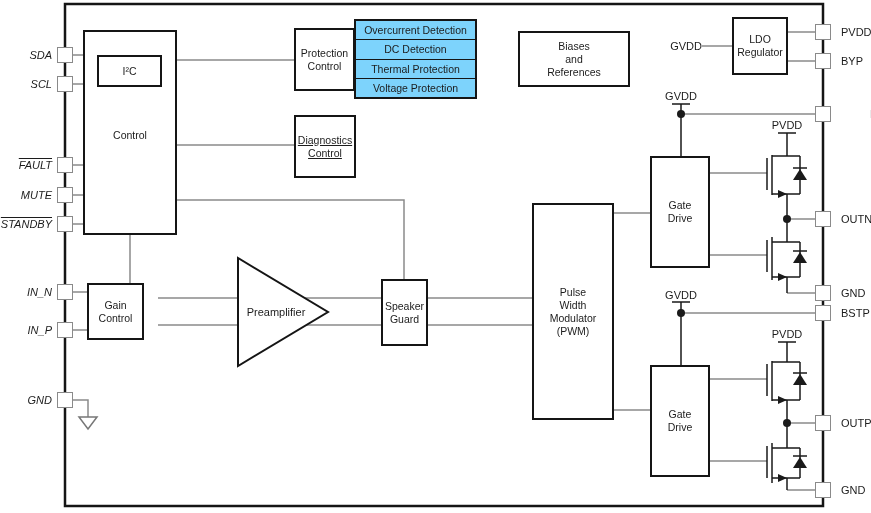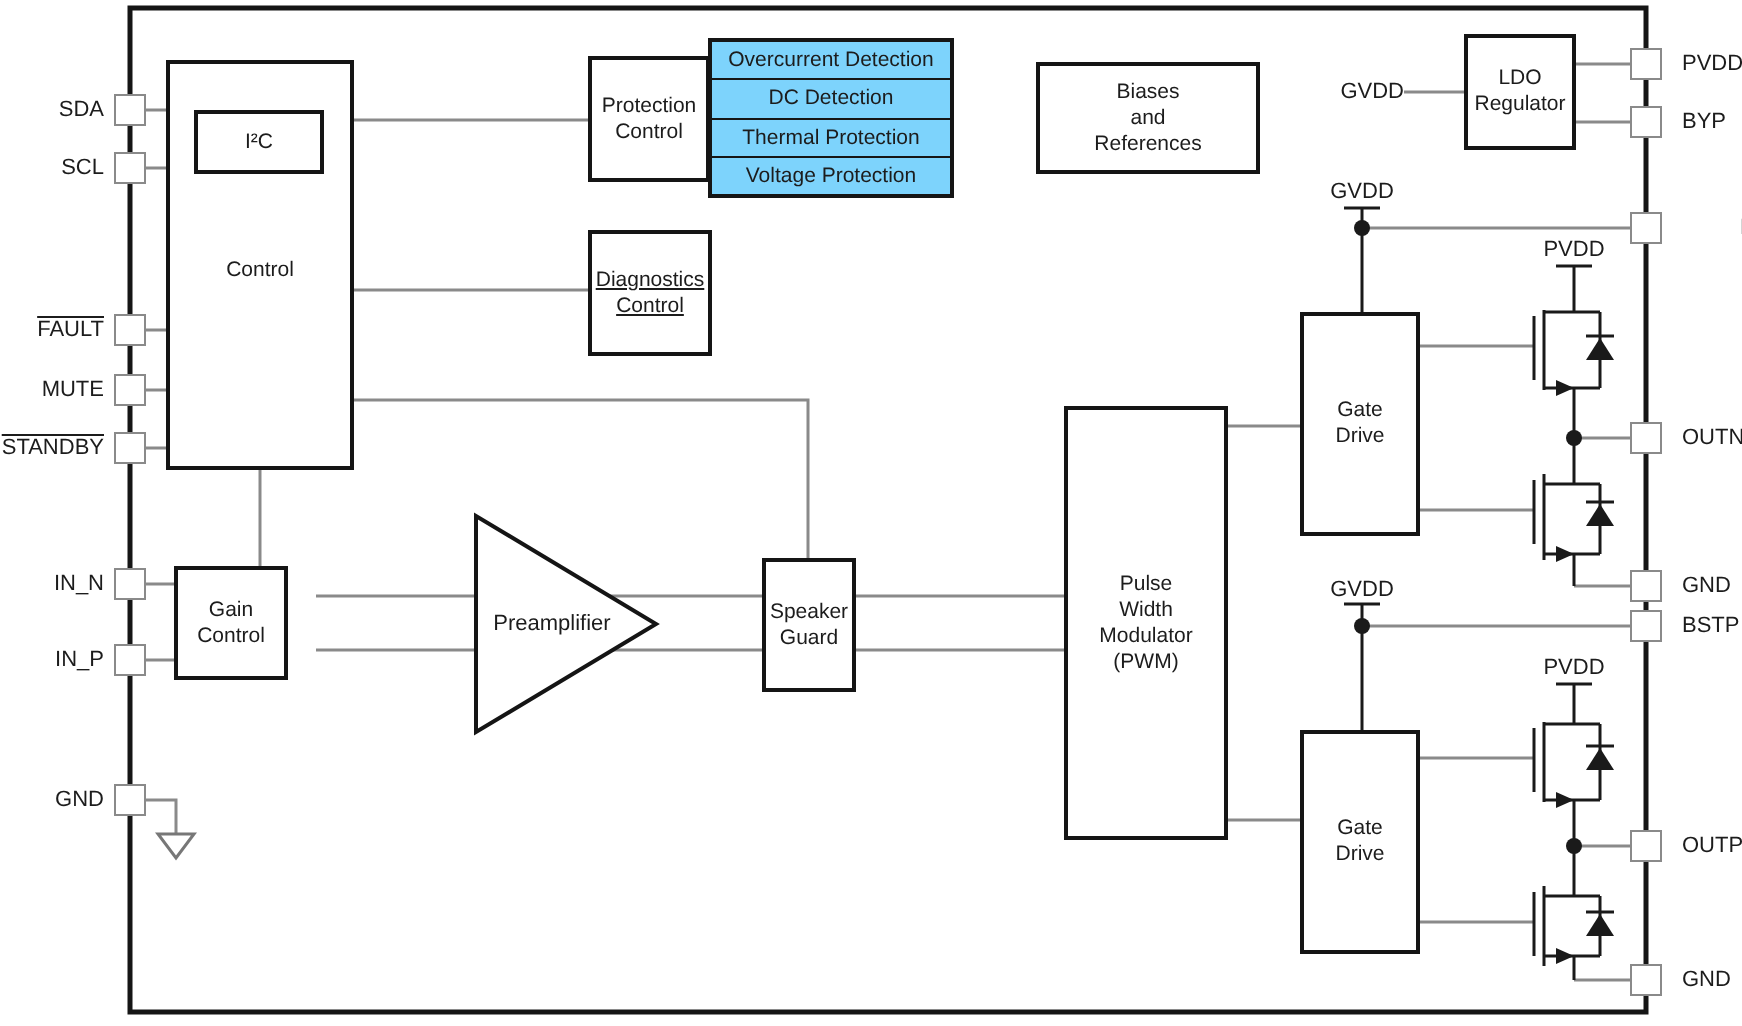--- a/index.html
+++ b/index.html
@@ -10,21 +10,21 @@
        display:flex;flex-direction:column;align-items:center;justify-content:center;
        text-align:center;font-size:10.5px;line-height:13px;z-index:2;}
   .listbox{position:absolute;border:2px solid #151515;background:#7dd3fc;box-sizing:border-box;
        display:flex;flex-direction:column;z-index:2;}
   .lrow{flex:1;display:flex;align-items:center;justify-content:center;width:100%;
        border-bottom:1.5px solid #151515;font-size:10.5px;box-sizing:border-box;}
   .lrow:last-child{border-bottom:none;}
   .pin{position:absolute;width:16px;height:16px;background:#fff;border:1.5px solid #8a8a8a;
        box-sizing:border-box;z-index:3;}
   .plabel{position:absolute;font-size:11px;line-height:14px;height:14px;white-space:nowrap;z-index:2;}
-  .plabel.lft{text-align:right;}
+  .plabel.lft{text-align:right;font-style:italic;}
   .overline{text-decoration:overline;margin-left:13px;}
   .freelabel{position:absolute;font-size:11px;line-height:12px;white-space:nowrap;z-index:2;text-align:center;}
   .freelabel.ra{text-align:right;}
   .blabel{width:100%;}
 </style>
 </head>
 <body>
 
 <div id="stage">
 

